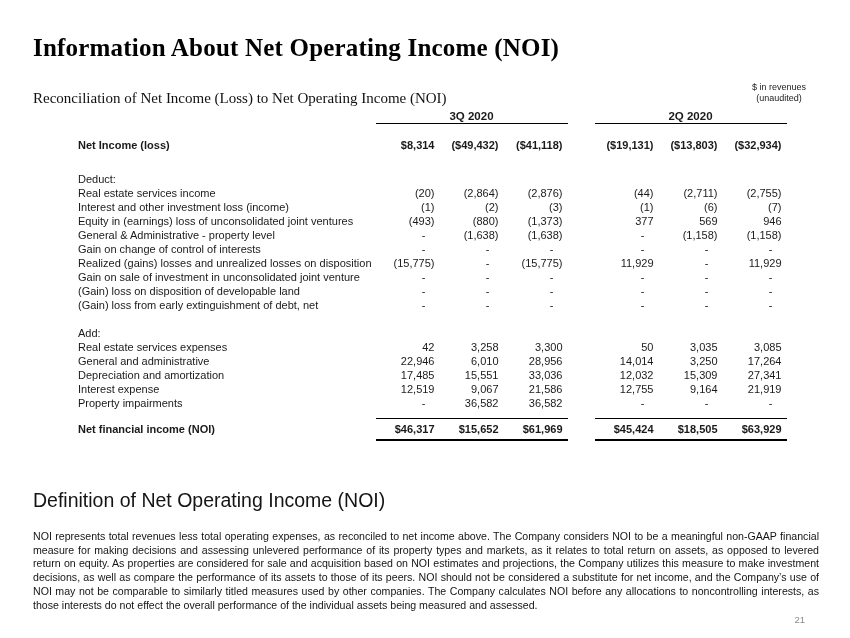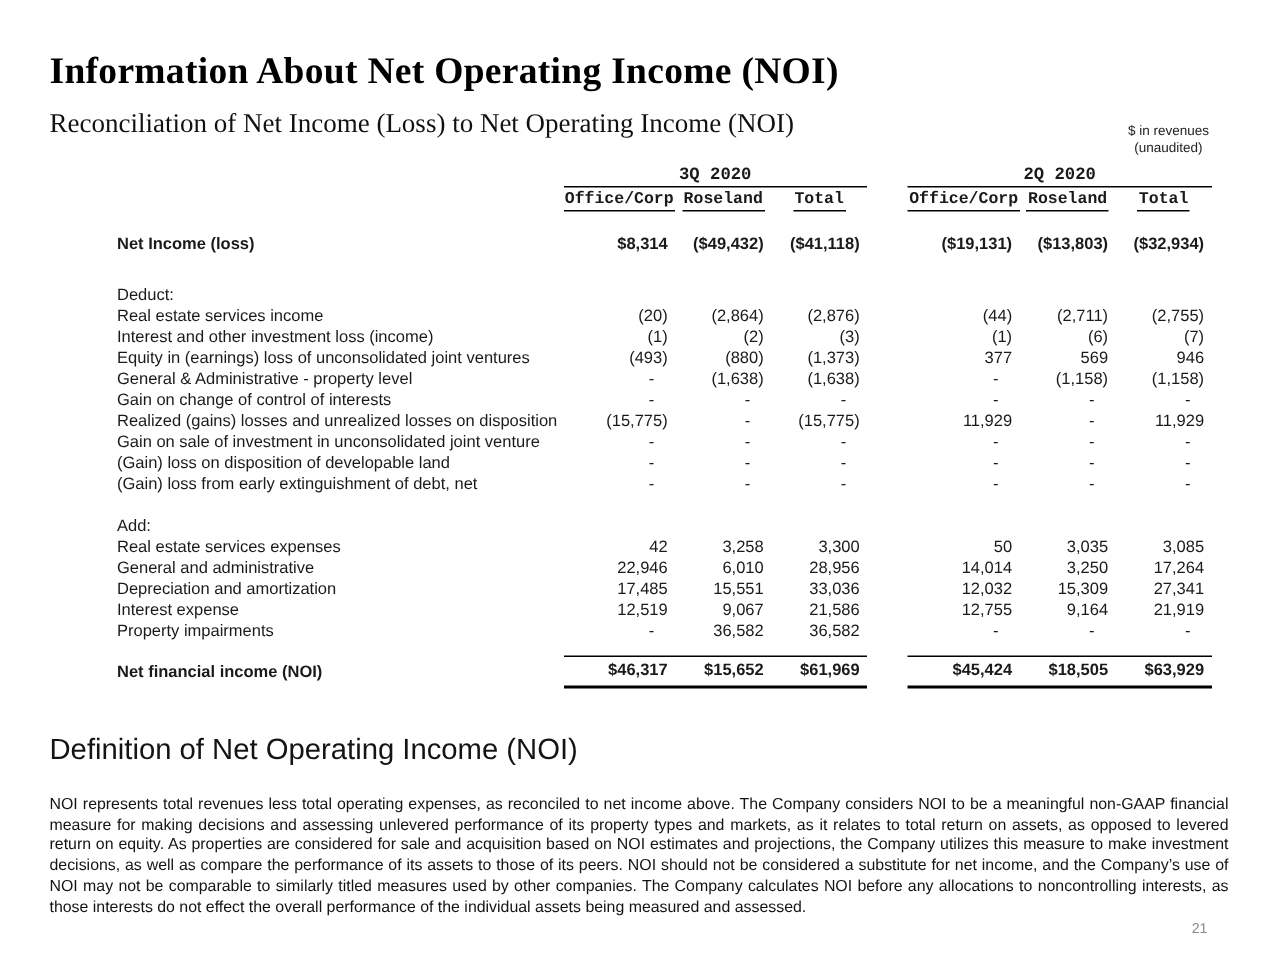--- a/index.html
+++ b/index.html
@@ -18,24 +18,24 @@
     position: absolute;
     left: 33px; top: 34px;
     font-family: "Liberation Serif", "DejaVu Serif", serif;
     font-weight: 700;
     font-size: 25px;
     letter-spacing: 0.2px;
     color: #000;
   }
   .subtitle {
     position: absolute;
-    left: 33px; top: 72px;
+    left: 33px; top: 90px;
     font-family: "Liberation Serif", "DejaVu Serif", serif;
     font-weight: 400;
-    font-size: 18px;
+    font-size: 15px;
     color: #111;
   }
   .units-note {
     position: absolute;
     right: 44px; top: 82px;
     font-size: 9px;
     line-height: 11px;
     text-align: center;
     color: #222;
   }
@@ -44,21 +44,21 @@
     position: absolute;
     left: 78px; top: 110px;
     border-collapse: collapse;
     font-size: 11px;
     color: #1a1a1a;
     table-layout: fixed;
   }
   col.c-label  { width: 297px; }
   col.c-val    { width: 64px; }
   col.c-spacer { width: 27px; }
-  th { font-weight: 700; font-family: Liberation Mono, monospace; }
+  th { font-weight: 700; }
   .group-h {
     text-align: center;
     border-bottom: 1px solid #000;
     padding-bottom: 1px;
     font-size: 11.5px;
   }
   .col-h { text-align: center; padding-top: 2px; padding-bottom: 3px; }
   .col-h span { border-bottom: 1px solid #000; padding: 0 1px 1px 1px; }
   tr.hdr-gap td { height: 14px; }
   td.lbl { text-align: left; padding-right: 4px; white-space: nowrap; }
@@ -123,30 +123,20 @@
         <col class="c-val">
         <col class="c-val">
     </colgroup>
     <thead>
       <tr>
         <th class="lbl"></th>
         <th class="group-h" colspan="3">3Q 2020</th>
         <th class="spacer"></th>
         <th class="group-h" colspan="3">2Q 2020</th>
       </tr>
-      <tr>
-        <th class="lbl"></th>
-        <th class="col-h"><span>Office/Corp</span></th>
-        <th class="col-h"><span>Roseland</span></th>
-        <th class="col-h"><span>Total</span></th>
-        <th class="spacer"></th>
-        <th class="col-h"><span>Office/Corp</span></th>
-        <th class="col-h"><span>Roseland</span></th>
-        <th class="col-h"><span>Total</span></th>
-      </tr>
       <tr class="hdr-gap">
           <td colspan="8"></td>
         </tr>
     </thead>
     <tbody>
         <tr class="row-data row-bold">
           <td class="lbl">Net Income (loss)</td>
           <td class="val">$8,314</td>
           <td class="val">($49,432)</td>
           <td class="val">($41,118)</td>

